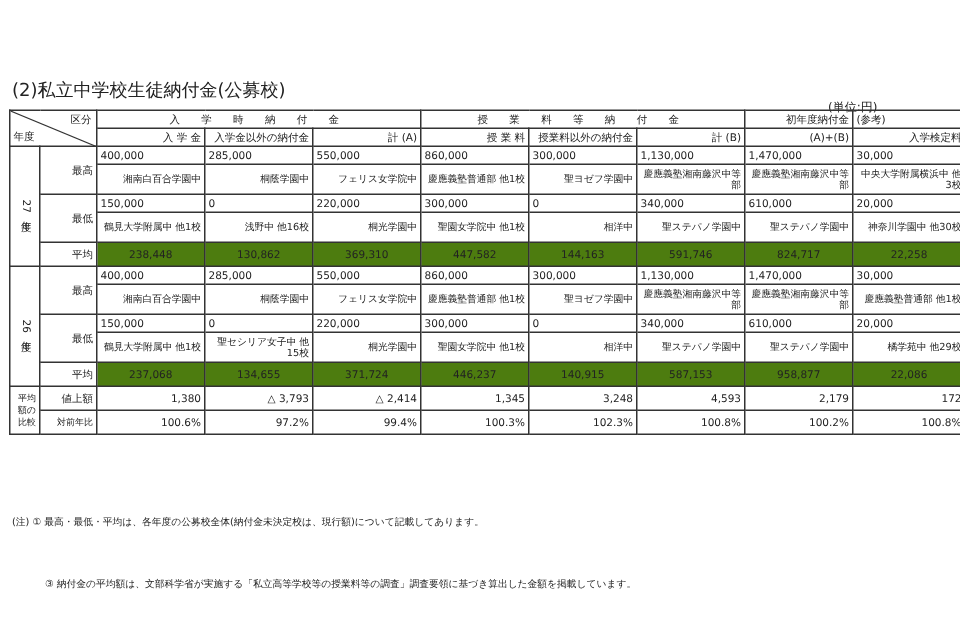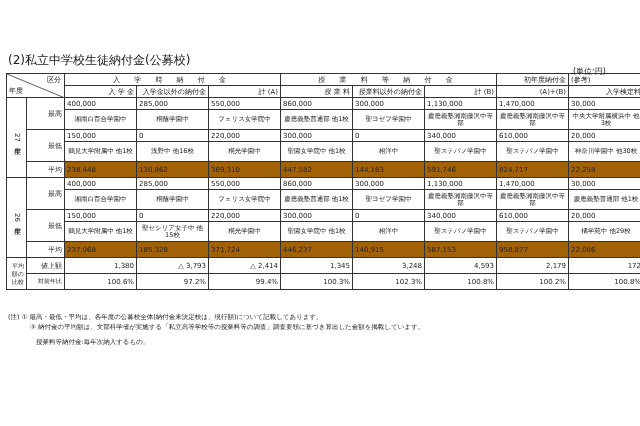--- a/index.html
+++ b/index.html
@@ -1,32 +1,32 @@
 <!DOCTYPE html>
 <html><head>
 <meta charset="utf-8">
 <style>
   html, body { margin:0; padding:0; background:#ffffff; }
   body { width:640px; height:426px; position:relative; overflow:hidden;
          font-family:"DejaVu Sans", sans-serif; color:#222; }
   .title { position:absolute; left:8px; top:52px; font-size:12px; }
-  .unit { position:absolute; left:573px; top:66px; font-size:8px; }
+  .unit { position:absolute; left:552px; top:66px; font-size:8px; }
   table.main { position:absolute; left:6px; top:73px; width:627px;
     border-collapse:collapse; font-size:7px; table-layout:fixed; }
   table.main td { border:1px solid #333; padding:0 2px; height:11px; vertical-align:middle; }
   .c { text-align:right; }
   .num { text-align:left; border-bottom:1px dotted #999 !important; }
-  .name { text-align:center; line-height:7px; font-size:6.5px; }
-  .avg td.v { background:#a16207; }
+  .name { text-align:right; line-height:7px; font-size:6.5px; }
+  .avg td.v { background:#4d7c0f; text-align:center; }
   .hdr { text-align:center; letter-spacing:6px; }
   .diag { position:relative; }
   .diag svg { position:absolute; left:0; top:0; }
   .vert { text-align:center; line-height:9px; font-size:7px; }
   .notes { position:absolute; left:8px; top:313px; font-size:6.5px; line-height:9.5px; }
-  .notes div { white-space:nowrap; }
+  .notes div { white-space:nowrap;margin-top:31px; }
   .ind { padding-left:22px; }
   .ind2 { padding-left:28px; }
 </style>
 </head>
 <body>
 
 <div class="title">(2)私立中学校生徒納付金(公募校)</div>
 <div class="unit">(単位:円)</div>
 
 <table class="main">
@@ -161,21 +161,21 @@
     <td class="name">桐光学園中</td>
     <td class="name">聖園女学院中 他1校</td>
     <td class="name">相洋中</td>
     <td class="name">聖ステパノ学園中</td>
     <td class="name">聖ステパノ学園中</td>
     <td class="name">橘学苑中 他29校</td>
   </tr>
   <tr class="avg" style="height:16px">
     <td class="c">平均</td>
     <td class="v">237,068</td>
-    <td class="v">185,328</td>
+    <td class="v">134,655</td>
     <td class="v">371,724</td>
     <td class="v">446,237</td>
     <td class="v">140,915</td>
     <td class="v">587,153</td>
     <td class="v">958,877</td>
     <td class="v">22,086</td>
   </tr>
 
   <tr style="height:16px">
     <td rowspan="2" class="c" style="font-size:6px;line-height:8px;">平均額の比較</td>

